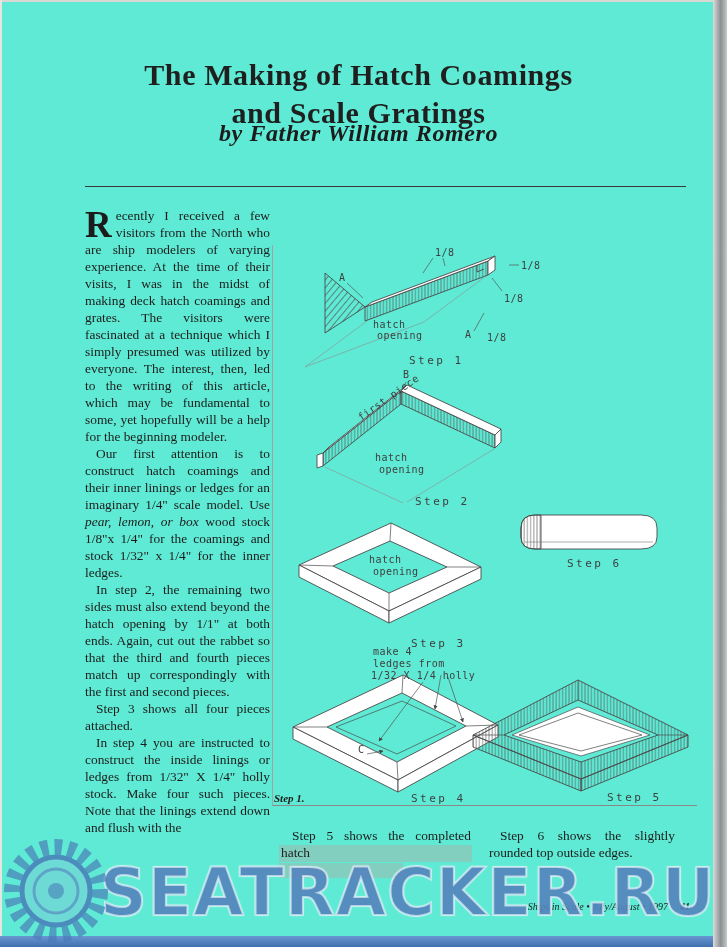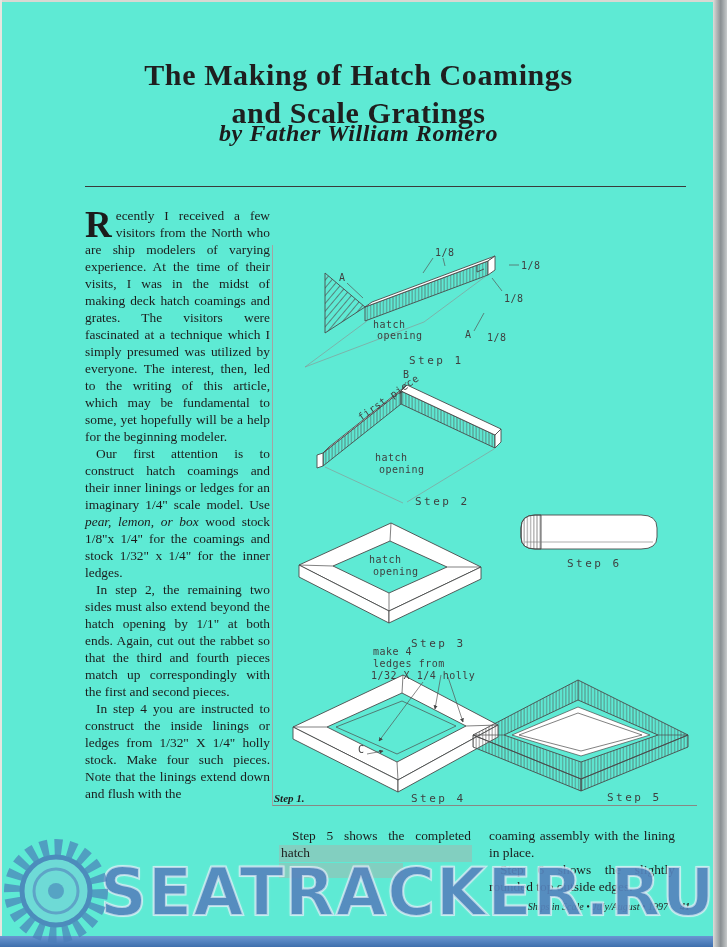--- a/index.html
+++ b/index.html
@@ -63,20 +63,21 @@
     <span style="display:block">and Scale Gratings</span>
   </h1>
 
   <div class="byline">by Father William Romero</div>
   <div class="rule"></div>
 
   <div class="col-left bodytext">
     <p class="first"><span class="dropcap">R</span><span>ecently I received a few visitors from the North who are ship modelers of varying experience. At the time of their visits, I was in the midst of making deck hatch coamings and grates. The visitors were fascinated at a technique which I simply presumed was utilized by everyone. The interest, then, led to the writing of this article, which may be fundamental to some, yet hopefully will be a help for the beginning modeler.</span></p>
     <p><span>Our first attention is to construct hatch coamings and their inner linings or ledges for an imaginary 1/4" scale model. Use </span><i>pear, lemon, or box</i><span> wood stock 1/8"x 1/4" for the coamings and stock 1/32" x 1/4" for the inner ledges.</span></p>
     <p>In step 2, the remaining two sides must also extend beyond the hatch opening by 1/1" at both ends. Again, cut out the rabbet so that the third and fourth pieces match up correspondingly with the first and second pieces.</p>
+    <p>Step 3 shows all four pieces attached.</p>
     <p>In step 4 you are instructed to construct the inside linings or ledges from 1/32" X 1/4" holly stock. Make four such pieces. Note that the linings extend down and flush with the</p>
   </div>
 
   <div class="figure">
     <svg viewBox="0 0 424 560" width="424" height="560">
       <defs>
         <pattern id="vh" width="3.2" height="8" patternUnits="userSpaceOnUse">
           <path d="M1.6,0 V8" stroke="#555" stroke-width="0.7"></path>
         </pattern>
         <pattern id="dh" width="5" height="5" patternUnits="userSpaceOnUse" patternTransform="rotate(40)">
@@ -214,21 +215,20 @@
   <div class="caption">Step 1.</div>
 
   <div class="smudge s1"></div>
   <div class="smudge s2"></div>
 
   <div class="col-mid bodytext">
     <p class="ind">Step 5 shows the completed hatch</p>
   </div>
 
   <div class="col-right bodytext">
-    <p>coaming assembly with the lining in place.</p>
     <p class="ind">Step 6 shows the slightly rounded top outside edges.</p>
   </div>
 
   <div class="footer">
     <span>Ships in Scale • July/August • 1997</span><span class="pagenum">41</span>
   </div>
 
   <svg class="sunlogo" width="113" height="113" viewBox="0 0 113 113">
     <g opacity="0.85">
       <circle cx="56" cy="57" r="44" fill="none" stroke="#4a7cb8" stroke-width="16" stroke-dasharray="7.5 6.2" opacity="0.8"></circle>

